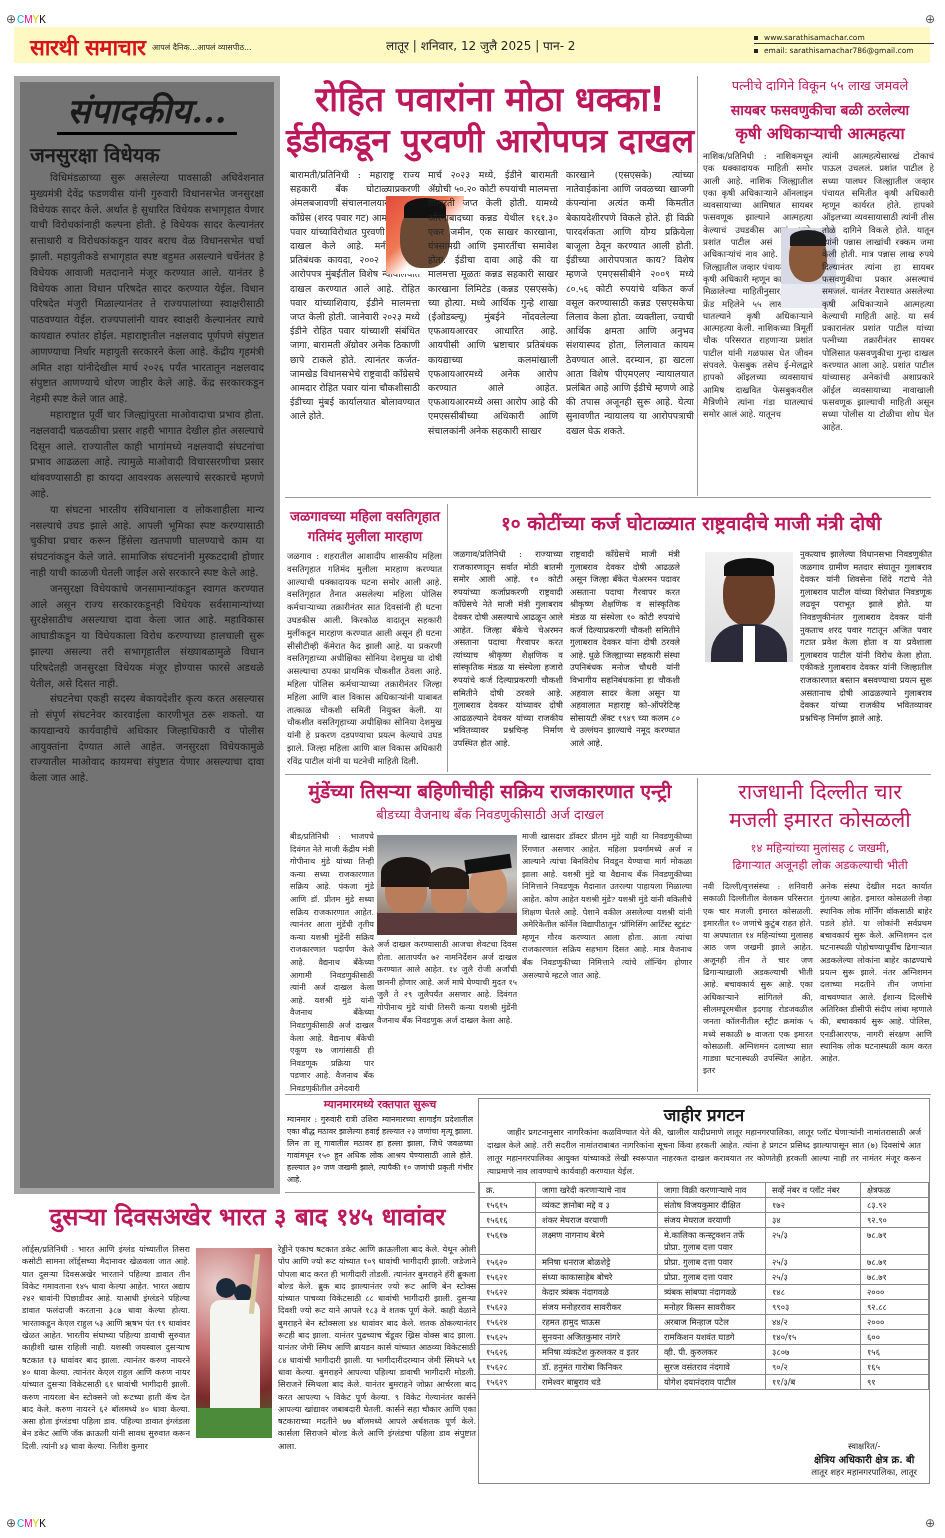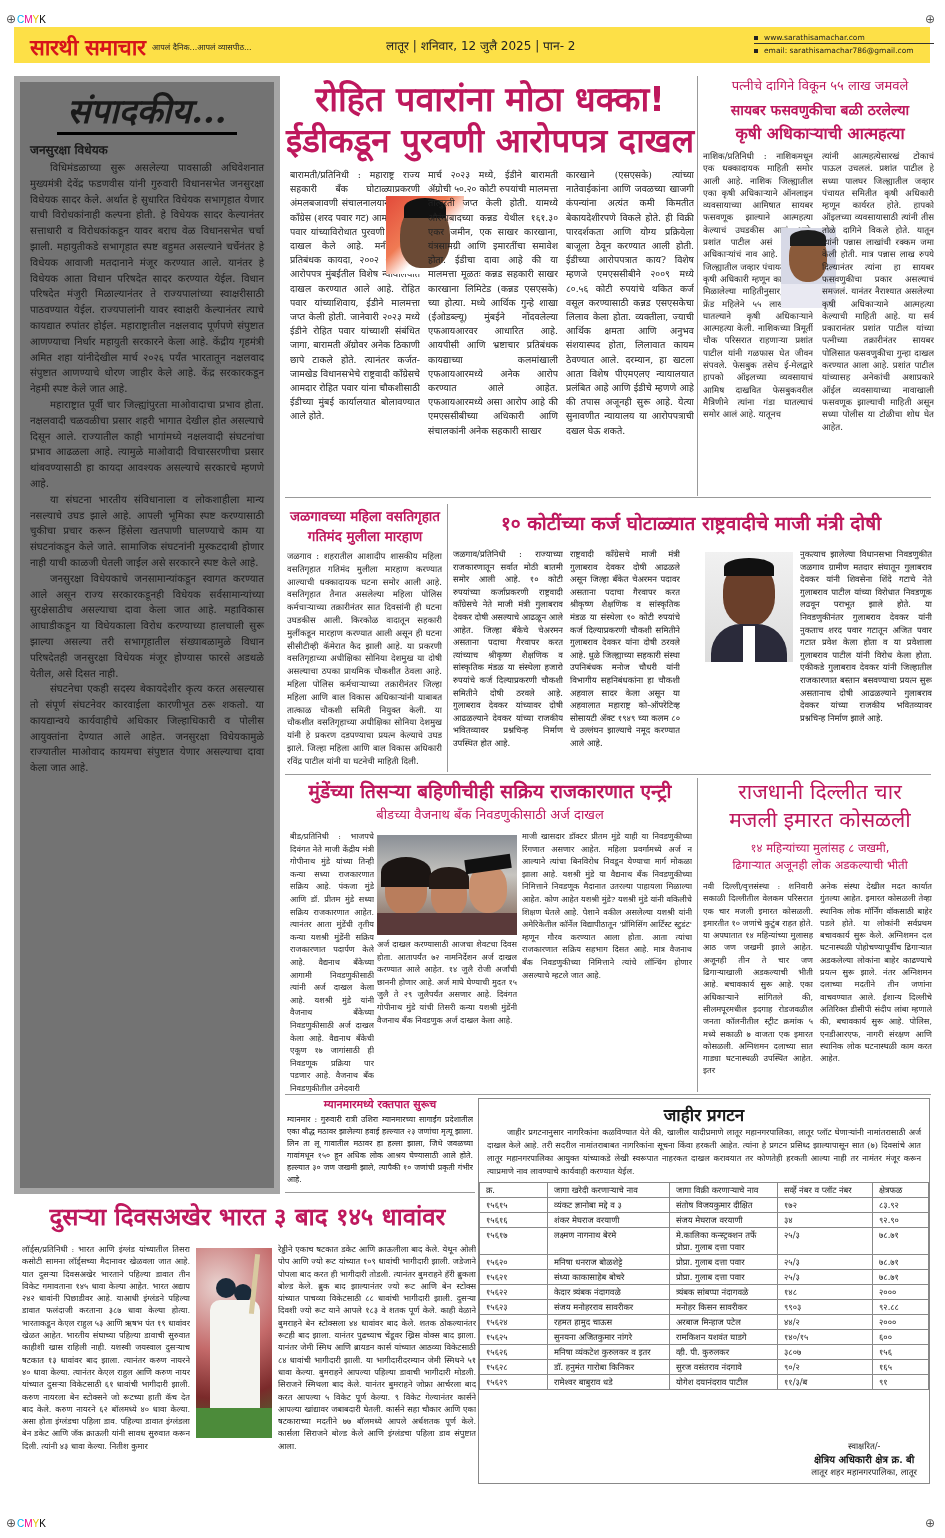--- a/index.html
+++ b/index.html
@@ -1,34 +1,34 @@
 <!DOCTYPE html>
 <html><head>
 <meta charset="utf-8">
 <style>
 *{box-sizing:border-box;margin:0;padding:0;}
 html,body{width:945px;height:1538px;background:#fff;overflow:hidden;}
 body{font-family:"DejaVu Sans","Liberation Sans",sans-serif;color:#1a1a1a;position:relative;}
 .reg{position:absolute;font-size:12px;color:#555;}
 .cmyk{position:absolute;font-size:10px;font-family:"Liberation Sans",sans-serif;}
 .cmyk .c{color:#00aeef}.cmyk .m{color:#ec008c}.cmyk .y{color:#e6c200}.cmyk .k{color:#000}
-.masthead{position:absolute;left:14px;top:27px;width:916px;height:36px;background:#fde047;}
+.masthead{position:absolute;left:14px;top:27px;width:916px;height:36px;background:#fef9c3;}
 .mast-title{position:absolute;left:16px;top:4px;font-size:22px;font-weight:bold;color:#d7141a;font-family:"DejaVu Sans",sans-serif;letter-spacing:-0.5px;}
 .mast-tag{position:absolute;left:138px;top:14px;font-size:8px;color:#222;}
 .mast-date{position:absolute;left:372px;top:10px;font-size:12px;color:#222;}
 .mast-links{position:absolute;left:740px;top:4px;font-size:7.5px;color:#222;}
 .mast-links div{height:13px;line-height:13px;}
 .mast-links .sep{border-bottom:1px solid #333;width:180px;}
 .mast-links span.b{display:inline-block;width:4px;height:4px;background:#222;margin-right:6px;vertical-align:middle;}
 
 
 .editorial{position:absolute;left:14px;top:76px;width:266px;height:1118px;background:#a5a5a5;padding:6px;}
 .editorial-inner{background:#737373;width:100%;height:100%;padding:8px 10px;overflow:hidden;}
 .ed-title{font-family:"DejaVu Serif",serif;font-style:italic;font-size:34px;font-weight:bold;text-align:center;border-bottom:3px solid #000;width:180px;margin:0 auto 6px;line-height:42px;}
-.ed-sub{font-size:12px;font-weight:bold;margin:6px 0 2px;}
+.ed-sub{font-size:20px;font-weight:bold;margin:6px 0 2px;}
 .ed-body{font-size:10.1px;line-height:15.8px;text-align:justify;font-family:"DejaVu Serif",serif;text-indent:20px;}
 
 
 .txt{font-family:"DejaVu Serif",serif;font-size:9.3px;line-height:14.2px;text-align:justify;color:#222;}
 .col{position:absolute;overflow:hidden;}
 .hl{position:absolute;font-weight:bold;text-align:center;color:#be185d;white-space:nowrap;}
 .photo{position:absolute;overflow:hidden;}
 .vline{position:absolute;width:1px;background:#999;}
 .hline{position:absolute;height:1px;background:#999;}
 
@@ -144,21 +144,21 @@
 <div class="hl" style="left:285px;top:1097px;width:190px;font-size:11px;line-height:16px;">म्यानमारमध्ये रक्तपात सुरूच</div>
 <div class="col txt" style="left:287px;top:1114px;width:186px;height:76px;font-size:7.9px;line-height:12px;">म्यानमार : गुरुवारी रात्री उशिरा म्यानमारच्या सागाईंग प्रदेशातील एका बौद्ध मठावर झालेल्या हवाई हल्ल्यात २३ जणांचा मृत्यू झाला. लिन ता लू गावातील मठावर हा हल्ला झाला, जिथे जवळच्या गावांमधून १५० हून अधिक लोक आश्रय घेण्यासाठी आले होते. हल्ल्यात ३० जण जखमी झाले, त्यापैकी १० जणांची प्रकृती गंभीर आहे.</div>
 <div class="hline" style="left:285px;top:1192px;width:190px;"></div>
 
 <div class="notice">
   <div class="notice-title">जाहीर प्रगटन</div>
   <p class="notice-body">जाहीर प्रगटनानुसार नागरिकांना कळविण्यात येते की, खालील यादीप्रमाणे लातूर महानगरपालिका, लातूर प्लॉट घेणाऱ्यांनी नामांतरासाठी अर्ज दाखल केले आहे. तरी सदरील नामांतराबाबत नागरिकांना सूचना किंवा हरकती आहेत. त्यांना हे प्रगटन प्रसिध्द झाल्यापासून सात (७) दिवसांचे आत लातूर महानगरपालिका आयुक्त यांच्याकडे लेखी स्वरूपात नाहरकत दाखल करावयात तर कोणतेही हरकती आल्या नाही तर नामंतर मंजूर करून त्याप्रमाणे नाव लावण्याचे कार्यवाही करण्यात येईल.</p>
   <table class="ntab">
     <thead>
       <tr>
-        <th style="width:68px">क्र.</th>
+        <th style="width:56px">क्र.</th>
         <th style="width:122px">जागा खरेदी करणाऱ्याचे नाव</th>
         <th style="width:108px">जागा विक्री करणाऱ्याचे नाव</th>
         <th style="width:95px">सर्व्हे नंबर व प्लॉट नंबर</th>
         <th>क्षेत्रफळ</th>
       </tr>
     </thead>
     <tbody id="notice-rows">
         <tr>
           <td>१५६१५</td>
           <td>व्यंकट ज्ञानोबा मद्दे व ३</td>

